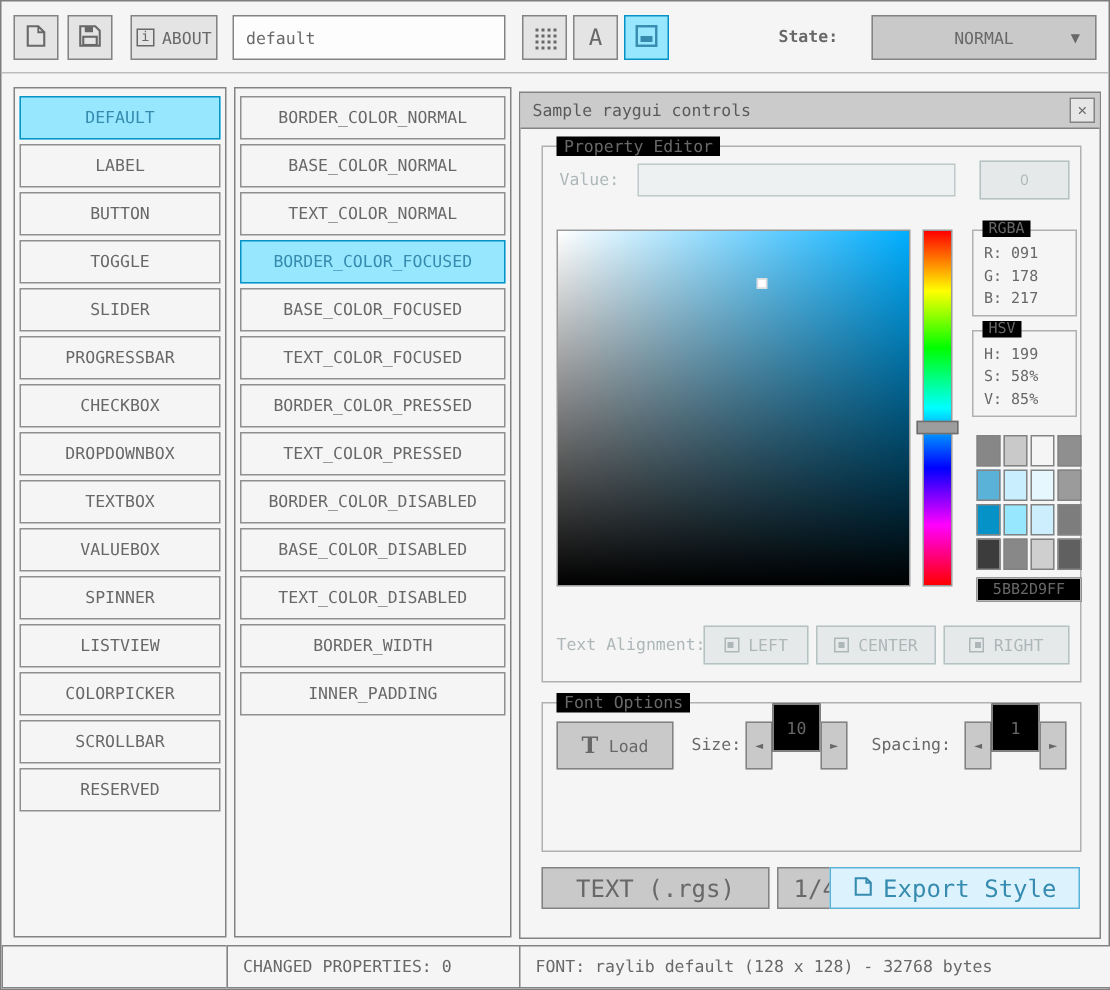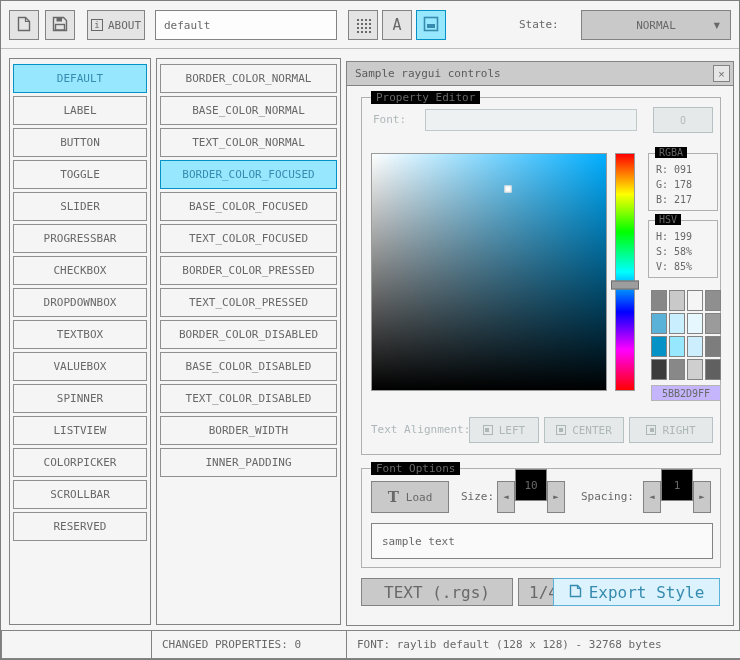--- a/index.html
+++ b/index.html
@@ -25,21 +25,21 @@
     position: absolute; left: 154px; top: 9px; width: 182px; height: 30px;
     border: 1px solid #838383; background: #fdfdfd; color: #686868;
     font-family: inherit; font-size: 11px; padding: 0 8px; outline: none;
   }
   .dots { position: relative; width: 2px; height: 2px; background: #686868; margin: -11px 0 0 -11px;
     box-shadow: 4px 0 #686868, 8px 0 #686868, 12px 0 #686868,
                 0 4px #686868, 4px 4px #686868, 8px 4px #686868, 12px 4px #686868,
                 0 8px #686868, 4px 8px #686868, 8px 8px #686868, 12px 8px #686868,
                 0 12px #686868, 4px 12px #686868, 8px 12px #686868, 12px 12px #686868; }
   .a-glyph { font-size: 15px; color: #686868; }
-  .state-label { position: absolute; left: 518px; top: 9px; line-height: 30px; }
+  .state-label { position: absolute; left: 518px; top: 9px; line-height: 30px; font-weight: bold; }
   .dropdown {
     position: absolute; left: 580px; top: 9px; width: 150px; height: 30px;
     background: #c9c9c9; border: 1px solid #838383; cursor: pointer;
     display: flex; align-items: center; justify-content: center;
   }
   .dropdown .arrow { position: absolute; right: 10px; font-size: 8px; font-family: "DejaVu Sans", sans-serif; }
 
   
   .listpanel { position: absolute; top: 57px; height: 567px; border: 1px solid #838383; padding: 5px 3px; display: flex; flex-direction: column; gap: 3px; }
   .controls-panel { left: 8px; width: 142px; }
@@ -73,21 +73,21 @@
 
   .side-group { left: 286px; width: 70px; height: 58px; font-size: 10px; }
   .rgba-group { top: 55px; }
   .hsv-group { top: 122px; }
   .side-group .gb-label { font-size: 10px; left: 6px; padding: 0 4px; }
   .side-line { padding: 0 0 0 7px; line-height: 15px; }
   .side-group .pad-top { padding-top: 8px; }
 
   .palette { position: absolute; left: 289px; top: 192px; width: 70px; height: 90px; display: grid; grid-template-columns: repeat(4,1fr); grid-template-rows: repeat(4,1fr); gap: 2px; }
   .pal-cell { border: 1px solid #838383; cursor: pointer; }
-  .hex-box { position: absolute; left: 289px; top: 287px; width: 70px; height: 16px; border: 1px solid #b5b5b5; background: #c4b5fd; display: flex; align-items: center; justify-content: center; font-size: 10px; cursor: text; }
+  .hex-box { position: absolute; left: 289px; top: 287px; width: 70px; height: 16px; border: 1px solid #b5b5b5; background: #000000; display: flex; align-items: center; justify-content: center; font-size: 10px; cursor: text; }
 
   .align-label { position: absolute; left: 9px; top: 319px; line-height: 26px; }
   .align-btn { position: absolute; top: 319px; height: 26px; border: 1px solid #b5c1c2; background: #e6e9e9; color: #aeb7b8; display: flex; align-items: center; justify-content: center; gap: 6px; cursor: pointer; font-family: inherit; font-size: 11px; }
   .align-ico { width: 10px; height: 10px; border: 1px solid currentColor; position: relative; display: inline-block; }
   .align-ico::before { content: ""; position: absolute; top: 2px; width: 4px; height: 4px; background: currentColor; }
   .align-ico.left::before { left: 1px; }
   .align-ico.center::before { left: 2px; }
   .align-ico.right::before { right: 1px; }
   .align-left { left: 107px; width: 70px; }
   .align-center { left: 182px; width: 80px; }
@@ -197,21 +197,21 @@
     <div class="wb-title">
       <span>Sample raygui controls</span>
       <button class="wb-close">
           <span>×</span>
         </button>
     </div>
 
     <div class="groupbox pe-group">
       <span class="gb-label">Property Editor</span>
 
-      <span class="value-label disabled-txt">Font:</span>
+      <span class="value-label disabled-txt">Value:</span>
       <input class="value-box" value="" style="">
       <button class="value-btn">0</button>
 
       <div class="color-panel" style="background: linear-gradient(rgba(0, 0, 0, 0), rgb(0, 0, 0)), linear-gradient(to right, rgb(255, 255, 255), rgb(0, 174, 255));">
         <div class="color-cursor" style="left: 58%; top: 15%;"></div>
       </div>
       <div class="hue-bar">
         <div class="hue-slider" style="top: 55.3%;"></div>
       </div>
 
@@ -283,21 +283,20 @@
 
       <span class="inline-label spacing-label">Spacing:</span>
       <button class="spin-btn sp-left">
           <span>◄</span>
         </button>
       <div class="spin-val sp-val">1</div>
       <button class="spin-btn sp-right">
           <span>►</span>
         </button>
 
-      <div class="sample-box">sample text</div>
     </div>
 
     <button class="footer-btn rgs-btn">TEXT (.rgs)</button>
     <button class="footer-btn pager-btn">1/4</button>
     <button class="footer-btn export-btn">
       <span><svg width="13" height="14" viewBox="0 0 13 14">
             <path d="M1.5 1.5 h7 l3 3 v8 h-10 z" fill="none" stroke="#368baf" stroke-width="1.4"></path>
             <path d="M8.5 1.5 v3 h3" fill="none" stroke="#368baf" stroke-width="1.2"></path>
           </svg></span>
       <span>Export Style</span>

